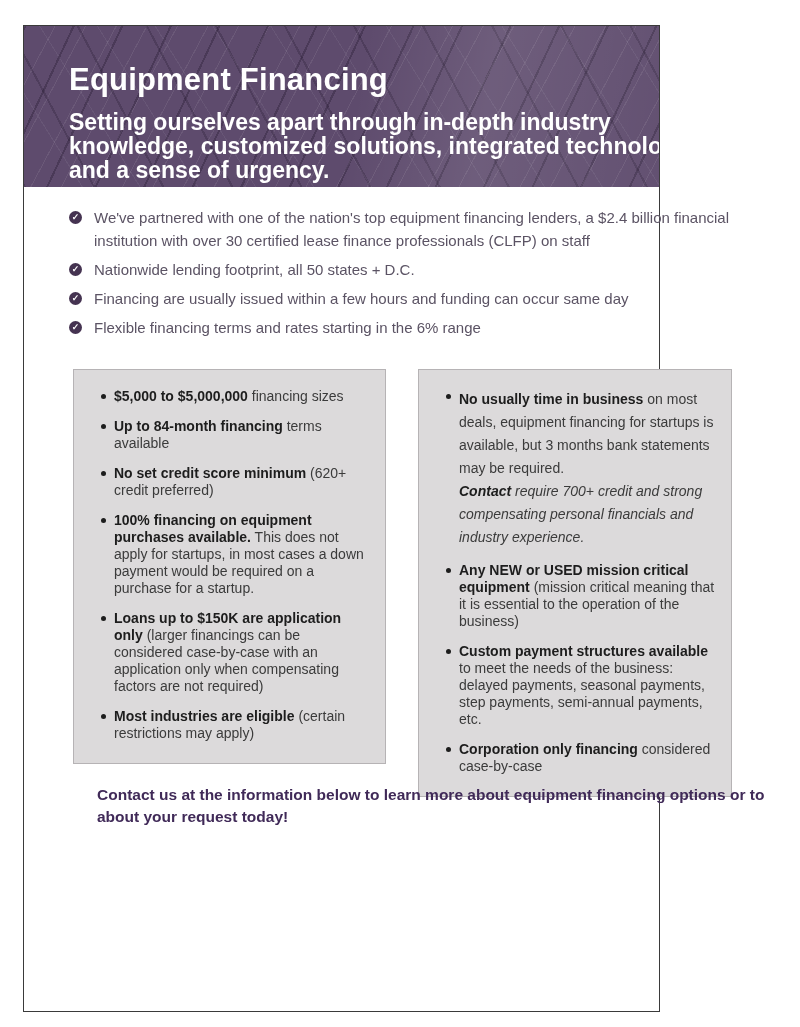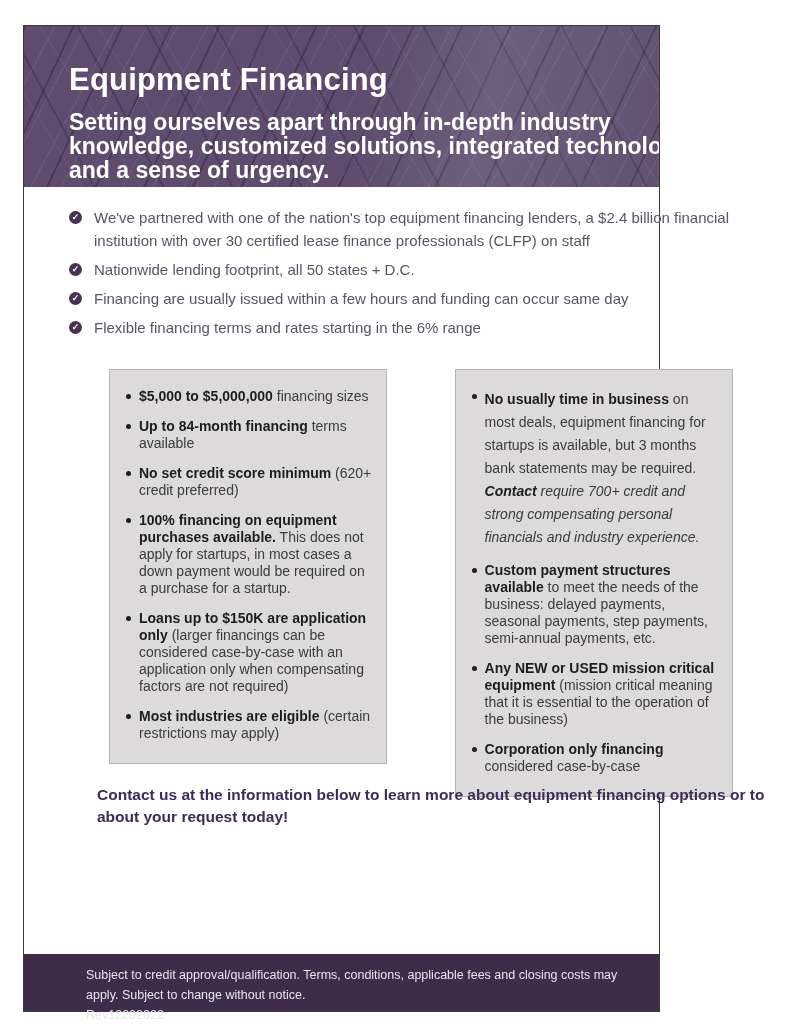--- a/index.html
+++ b/index.html
@@ -48,22 +48,21 @@
   }
   
   .boxes{
     position:absolute;left:49px;top:343px;width:660px;
     display:flex;gap:32px;align-items:flex-start;
   }
   .box{
     box-sizing:border-box;
     background:var(--box-bg,#dcdadb);
     border:1px solid var(--box-border,#b6b3b5);
-    padding:18px 14px 8px 16px;
-    margin-left:36px;
+    padding:18px 14px 8px 27px;
   }
   .box-left{width:313px;}
   .box-right{width:314px;}
   .box li{
     display:flex;margin-bottom:13px;
     color:var(--box-text,#3b3b3b);font-size:14px;line-height:17px;
   }
   .dot{
     flex:0 0 auto;width:5px;height:5px;border-radius:50%;
     background:#1d1d1d;margin:6px 8px 0 0;
@@ -149,37 +148,33 @@
         </ul>
     </div>
     <div class="box box-right">
       <ul>
           <li class="wide">
             <span class="dot"></span>
             <span class="li-text"><span class="seg-b">No usually time in business</span><span> on most deals, equipment financing for startups is available, but 3 months bank statements may be required.</span><br><span class="seg-bi">Contact</span><span class="seg-i"> require 700+ credit and strong compensating personal financials and industry experience.</span></span>
           </li>
           <li>
             <span class="dot"></span>
-            <span class="li-text"><span class="seg-b">Custom payment structures available</span><span> to meet the needs of the business: delayed payments, seasonal payments, step payments, semi-annual payments, etc.</span></span>
+            <span class="li-text"><span class="seg-b">Any NEW or USED mission critical equipment</span><span> (mission critical meaning that it is essential to the operation of the business)</span></span>
           </li>
           <li>
             <span class="dot"></span>
-            <span class="li-text"><span class="seg-b">Any NEW or USED mission critical equipment</span><span> (mission critical meaning that it is essential to the operation of the business)</span></span>
+            <span class="li-text"><span class="seg-b">Custom payment structures available</span><span> to meet the needs of the business: delayed payments, seasonal payments, step payments, semi-annual payments, etc.</span></span>
           </li>
           <li>
             <span class="dot"></span>
             <span class="li-text"><span class="seg-b">Corporation only financing</span><span> considered case-by-case</span></span>
           </li>
         </ul>
     </div>
   </div>
 
   <div class="contact">
     <div>Contact us at the information below to learn more about equipment financing options or to</div>
     <div>about your request today!</div>
   </div>
 
-  <div class="footer">
-    <div>Subject to credit approval/qualification. Terms, conditions, applicable fees and closing costs may apply. Subject to change without notice.</div>
-    <div>Rev12202022</div>
-  </div>
 
 </div>
 
 </body></html>

